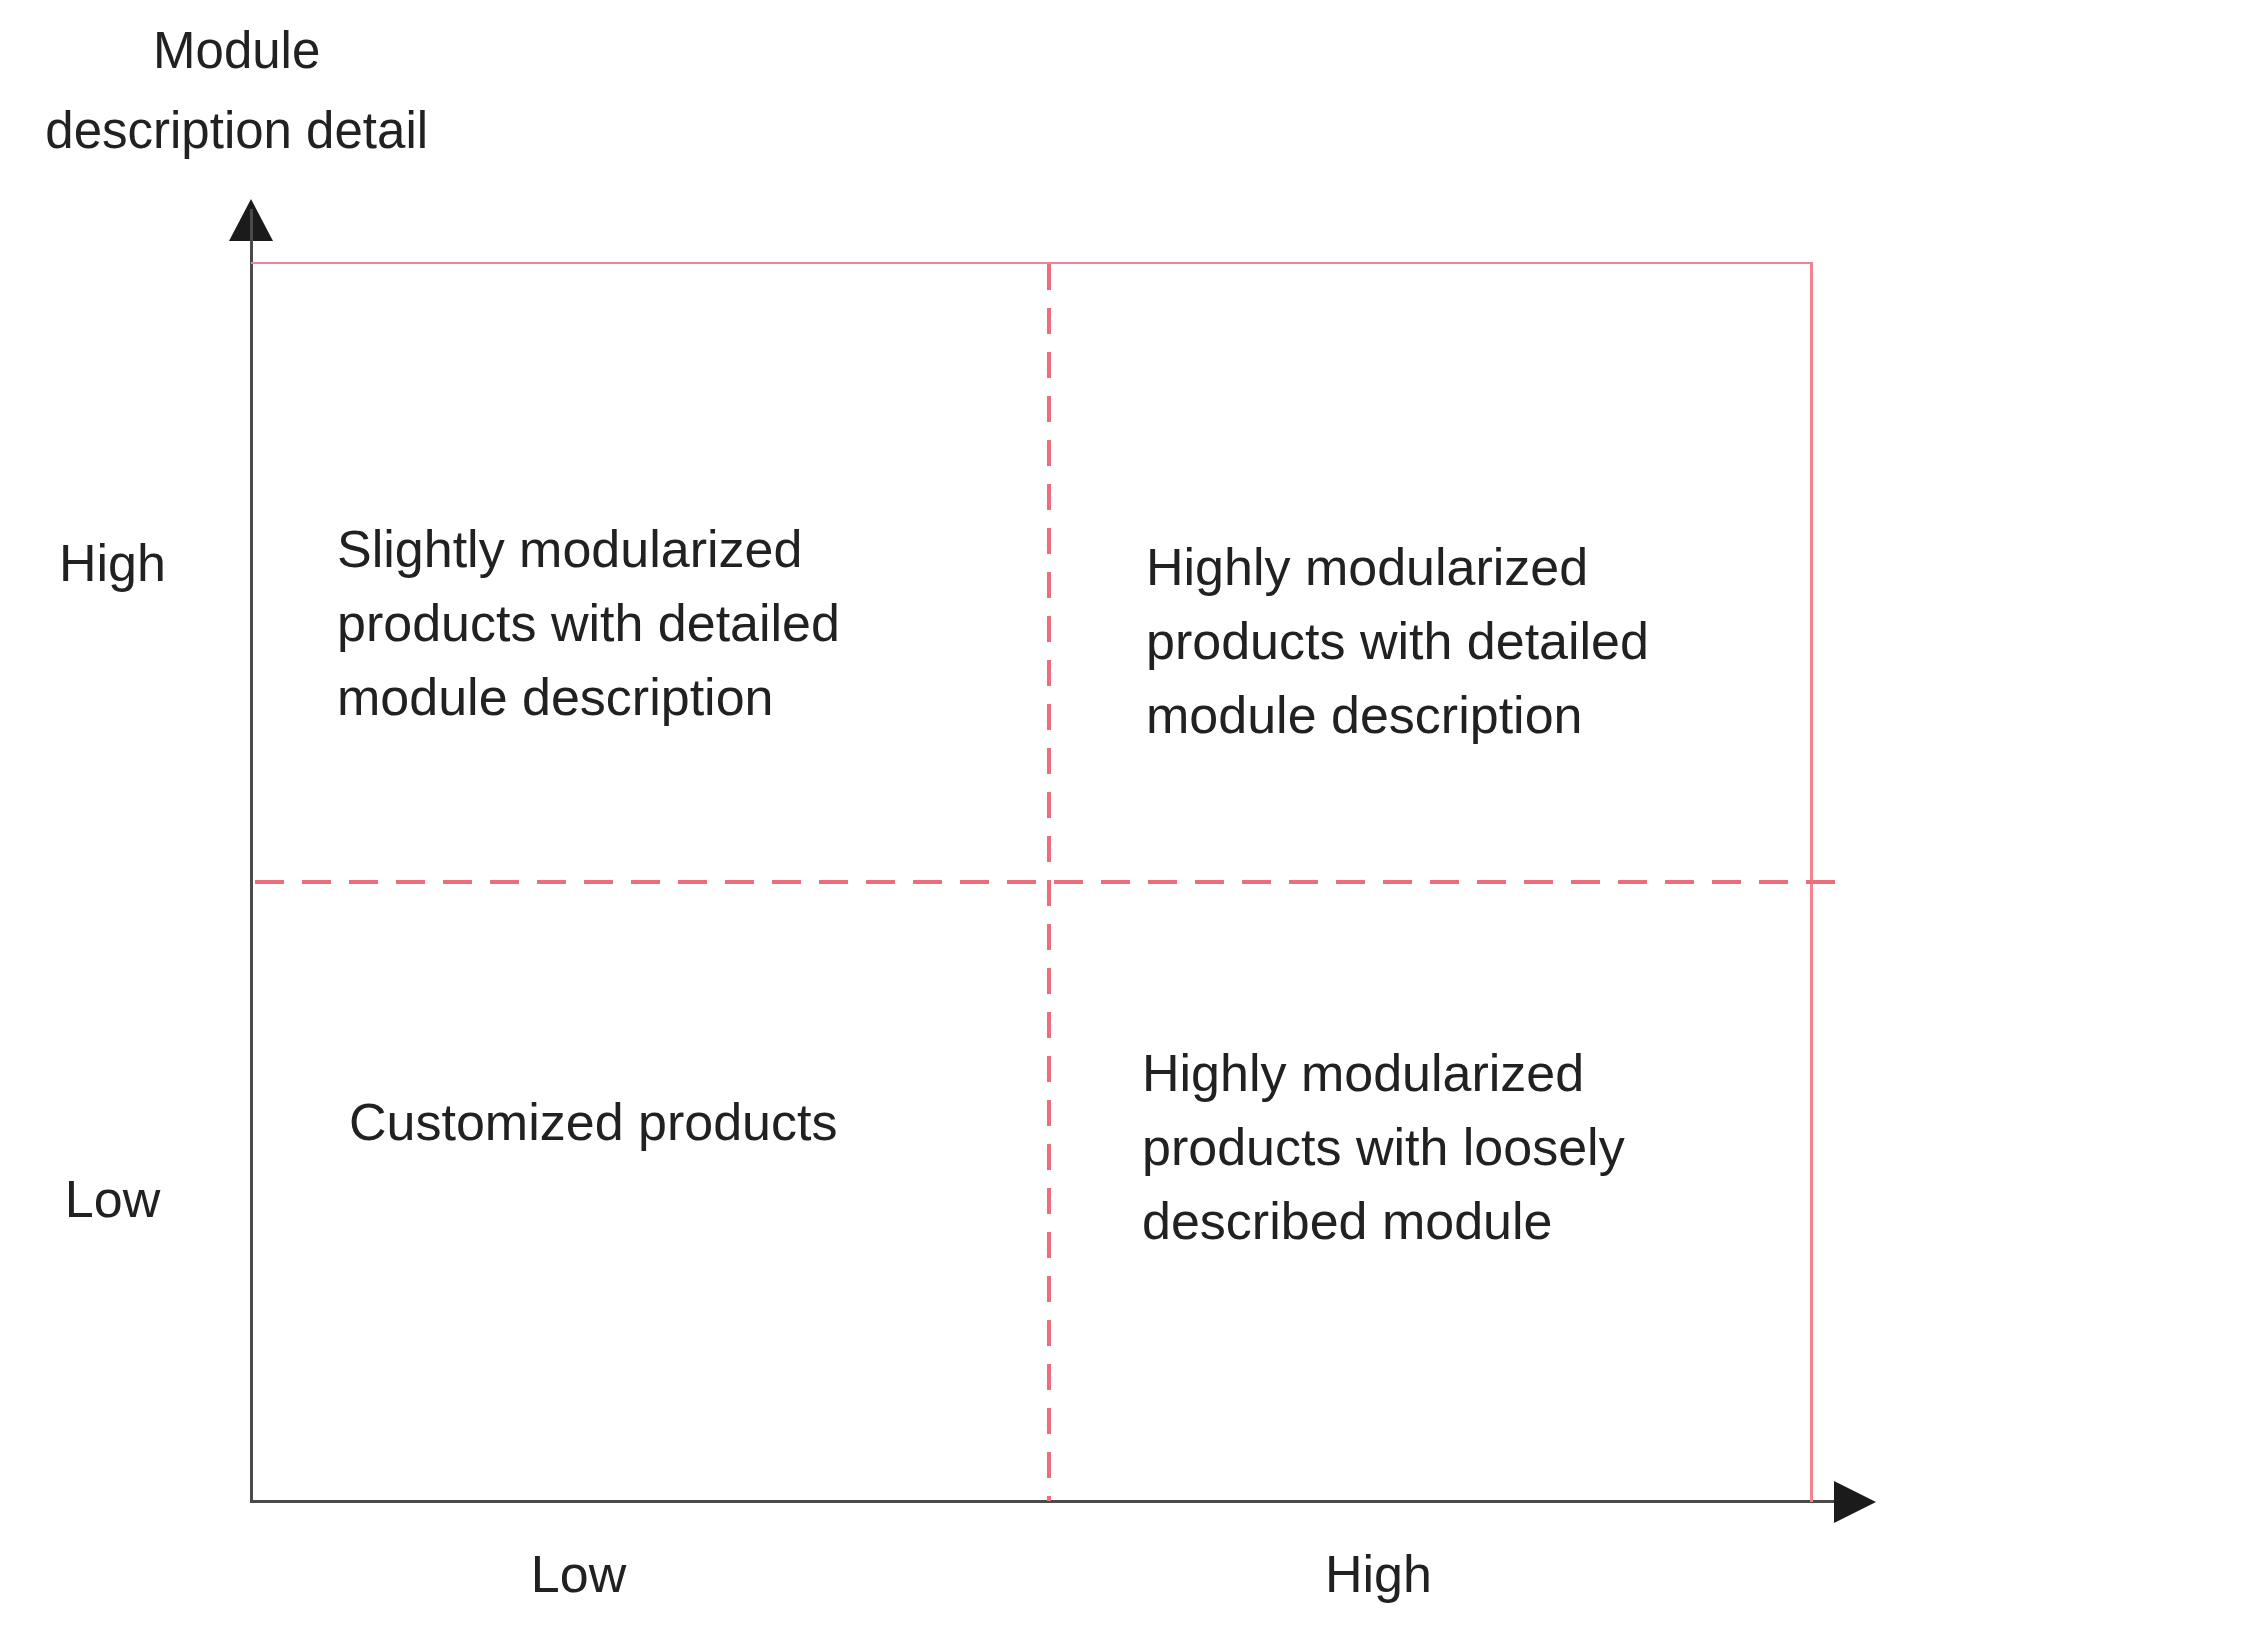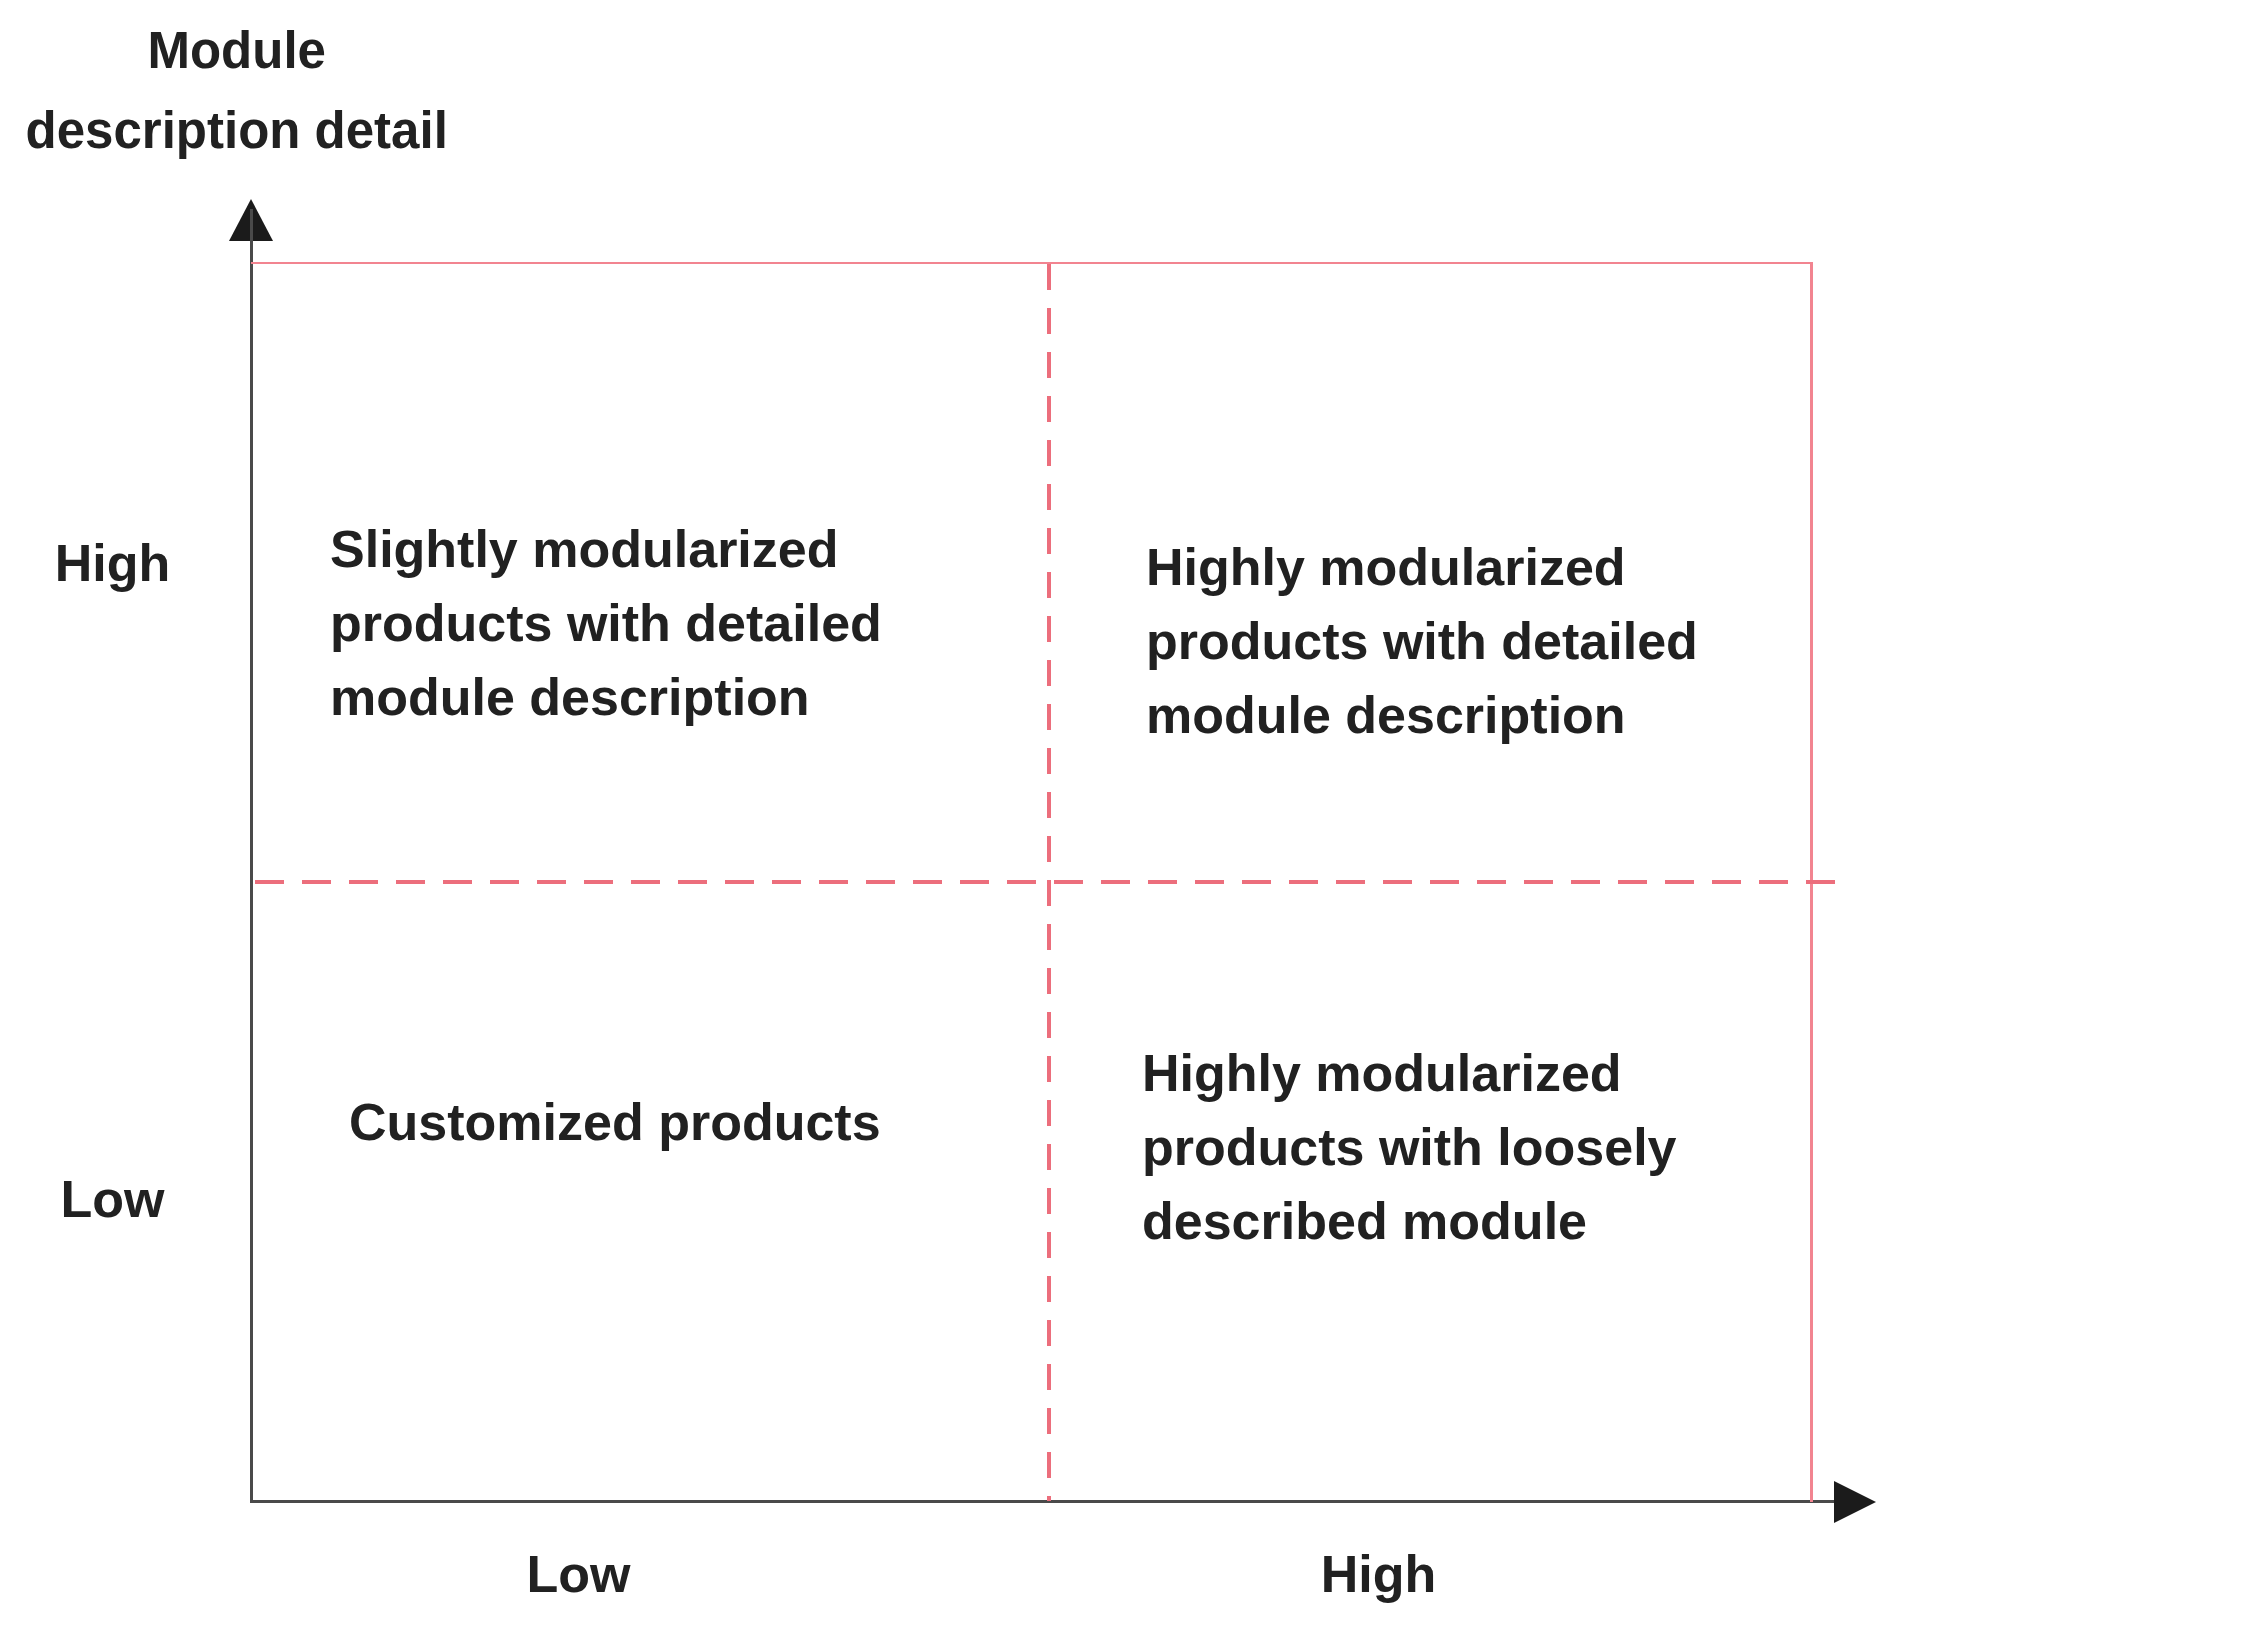--- a/index.html
+++ b/index.html
@@ -8,21 +8,20 @@
     background: #ffffff;
   }
   .canvas {
     position: relative;
     width: 2050px;
     height: 1635px;
     background: var(--background, #ffffff);
     font-family: "Liberation Sans", sans-serif;
     color: var(--text-black, #212121);
     overflow: hidden;
-    font-weight: bold;
   }
 
   
   .y-title {
     position: absolute;
     left: 8.2px;
     top: 11.4px;
     width: 457px;
     text-align: center;
     font-size: 51px;
@@ -134,21 +133,21 @@
   .tick.high-x { left: 1289px; top: 1543px; }
 
   
   .q {
     position: absolute;
     font-size: 52px;
     line-height: 74px;
     white-space: pre-line;
     color: var(--text-black, #212121);
   }
-  .q.tl { left: 330px;  top: 512px;  }
+  .q.tl { left: 337px;  top: 512px;  }
   .q.tr { left: 1146px; top: 530px;  }
   .q.bl { left: 349px;  top: 1085px; }
   .q.br { left: 1142px; top: 1036px; }
 </style>
 </head>
 <body>
 
 <div class="canvas">
 
   <div class="y-title">Module

